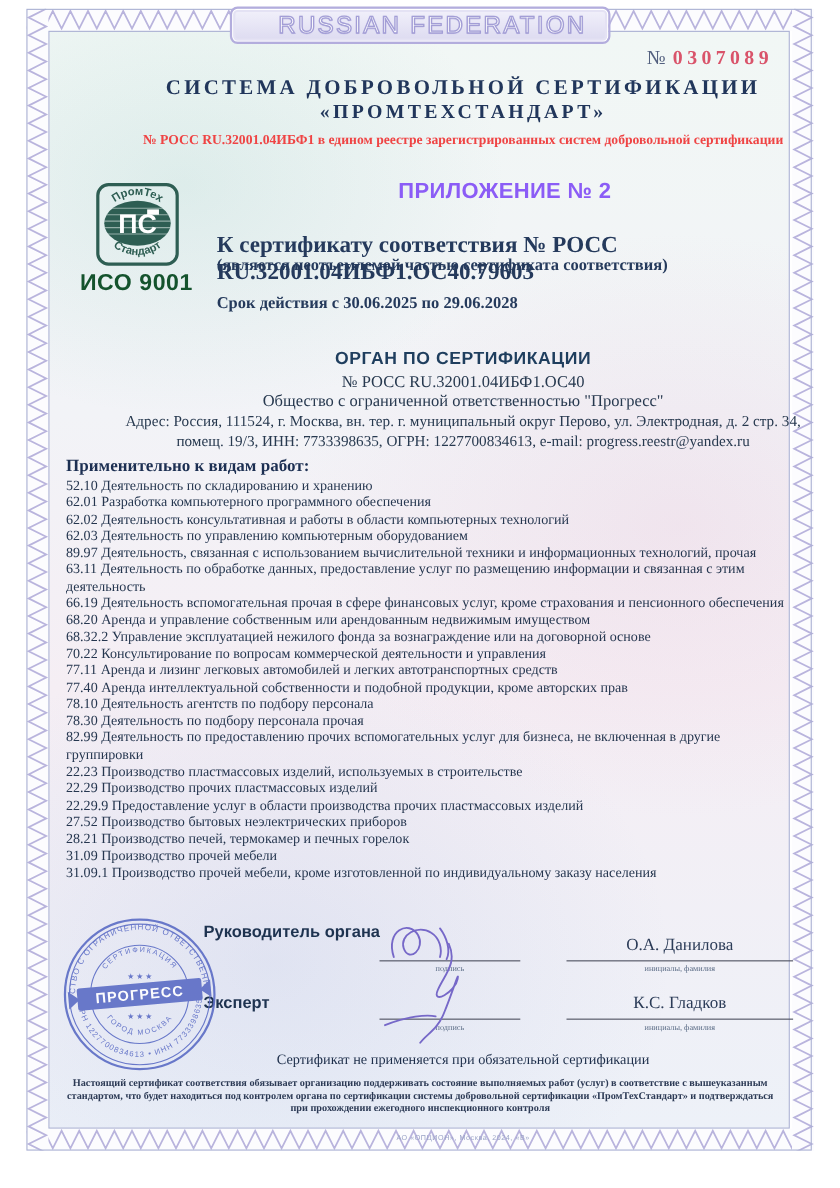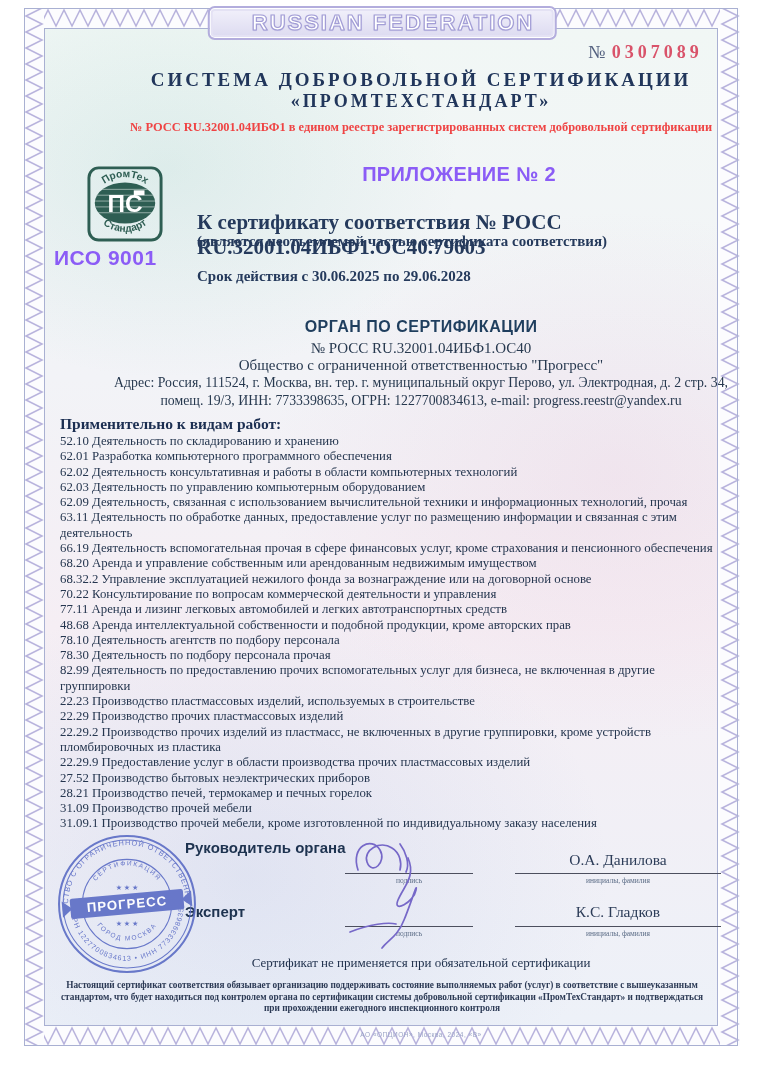--- a/index.html
+++ b/index.html
@@ -14,34 +14,34 @@
     background:
       radial-gradient(420px 300px at 18% 14%, rgba(140,200,190,0.20), transparent 70%),
       radial-gradient(500px 380px at 85% 45%, rgba(225,170,200,0.18), transparent 70%),
       radial-gradient(520px 420px at 30% 85%, rgba(150,170,220,0.18), transparent 70%),
       linear-gradient(180deg,#f1f7f5 0%,#f2f3f7 35%,#f5eef4 60%,#edf1f8 100%);}
   
   .banner{position:absolute;left:50%;top:6px;transform:translateX(-50%);
     background:linear-gradient(#f2f1fb,#dcdaf0);border:2px solid #b3addd;border-radius:7px;
     box-shadow:0 0 0 1px #ffffff inset, 0 0 0 3px #e4e2f4 inset;
     padding:2px 20px;z-index:6;}
-  .banner span{font-family:"Liberation Sans",sans-serif;font-weight:bold;font-size:22px;letter-spacing:2px;
+  .banner span{font-family:"Liberation Sans",sans-serif;font-weight:normal;font-size:22px;letter-spacing:2px;
     color:#ffffff;-webkit-text-stroke:1.2px #a39ed6;
     text-shadow:0 0 1px #a39ed6,0 1px 1px #c6c2e6;margin-left:22px;}
   
   .serial{position:absolute;left:588px;top:42px;font-size:18px;letter-spacing:1px;color:#53607f;white-space:nowrap;}
   .serial .num{color:#d9536a;letter-spacing:4px;font-weight:bold;}
   
   .t-center{text-align:center;left:44px;width:754px;}
   .sys-title1{top:69px;font-weight:bold;font-size:19px;letter-spacing:3px;color:#21365b;}
   .sys-title2{top:91px;font-weight:bold;font-size:18px;letter-spacing:3px;color:#21365b;}
   .sys-reg{top:120px;font-weight:bold;font-size:12.4px;color:#ef4444;}
   
-  .iso{left:54px;top:246px;width:140px;font-family:"Liberation Sans",sans-serif;
-       font-weight:bold;font-size:21px;color:#8b5cf6;letter-spacing:0.5px;}
+  .iso{left:54px;top:246px;width:140px;text-align:center;font-family:"Liberation Sans",sans-serif;
+       font-weight:bold;font-size:21px;color:#14532d;letter-spacing:0.5px;}
   
   .annex-title{left:195px;top:163px;width:528px;text-align:center;font-family:"Liberation Sans",sans-serif;
        font-weight:bold;font-size:20px;color:#8b5cf6;letter-spacing:0.3px;}
   .cert-line1{left:197px;top:210px;width:530px;font-weight:bold;font-size:21px;color:#253a5c;}
   .cert-line2{left:197px;top:233px;width:530px;font-weight:bold;font-size:15px;color:#253a5c;}
   .validity{left:197px;top:268px;width:530px;font-weight:bold;font-size:15px;color:#253a5c;}
   
   .organ-title{top:318px;font-family:"Liberation Sans",sans-serif;font-weight:bold;font-size:16px;color:#1f3e5e;letter-spacing:0.5px;}
   .organ-num{top:340px;font-size:15px;color:#27394f;}
   .organ-company{top:357px;font-size:15px;color:#27394f;}
@@ -142,34 +142,33 @@
   <div class="abs t-center organ-company">Общество с ограниченной ответственностью "Прогресс"</div>
   <div class="abs t-center organ-addr1">Адрес: Россия, 111524, г. Москва, вн. тер. г. муниципальный округ Перово, ул. Электродная, д. 2 стр. 34,</div>
   <div class="abs t-center organ-addr2">помещ. 19/3, ИНН: 7733398635, ОГРН: 1227700834613, e-mail: progress.reestr@yandex.ru</div>
 
   <div class="abs works-heading">Применительно к видам работ:</div>
   <div class="abs works-list">
       <div class="work-item">52.10 Деятельность по складированию и хранению</div>
       <div class="work-item">62.01 Разработка компьютерного программного обеспечения</div>
       <div class="work-item">62.02 Деятельность консультативная и работы в области компьютерных технологий</div>
       <div class="work-item">62.03 Деятельность по управлению компьютерным оборудованием</div>
-      <div class="work-item">62.09 Деятельность, связанная с использованием вычислительной техники и информационных технологий, прочая</div>
+      <div class="work-item">89.97 Деятельность, связанная с использованием вычислительной техники и информационных технологий, прочая</div>
       <div class="work-item">63.11 Деятельность по обработке данных, предоставление услуг по размещению информации и связанная с этим деятельность</div>
       <div class="work-item">66.19 Деятельность вспомогательная прочая в сфере финансовых услуг, кроме страхования и пенсионного обеспечения</div>
       <div class="work-item">68.20 Аренда и управление собственным или арендованным недвижимым имуществом</div>
       <div class="work-item">68.32.2 Управление эксплуатацией нежилого фонда за вознаграждение или на договорной основе</div>
       <div class="work-item">70.22 Консультирование по вопросам коммерческой деятельности и управления</div>
       <div class="work-item">77.11 Аренда и лизинг легковых автомобилей и легких автотранспортных средств</div>
-      <div class="work-item">48.68 Аренда интеллектуальной собственности и подобной продукции, кроме авторских прав</div>
+      <div class="work-item">77.40 Аренда интеллектуальной собственности и подобной продукции, кроме авторских прав</div>
       <div class="work-item">78.10 Деятельность агентств по подбору персонала</div>
       <div class="work-item">78.30 Деятельность по подбору персонала прочая</div>
       <div class="work-item">82.99 Деятельность по предоставлению прочих вспомогательных услуг для бизнеса, не включенная в другие группировки</div>
       <div class="work-item">22.23 Производство пластмассовых изделий, используемых в строительстве</div>
       <div class="work-item">22.29 Производство прочих пластмассовых изделий</div>
-      <div class="work-item">22.29.2 Производство прочих изделий из пластмасс, не включенных в другие группировки, кроме устройств пломбировочных из пластика</div>
       <div class="work-item">22.29.9 Предоставление услуг в области производства прочих пластмассовых изделий</div>
       <div class="work-item">27.52 Производство бытовых неэлектрических приборов</div>
       <div class="work-item">28.21 Производство печей, термокамер и печных горелок</div>
       <div class="work-item">31.09 Производство прочей мебели</div>
       <div class="work-item">31.09.1 Производство прочей мебели, кроме изготовленной по индивидуальному заказу населения</div>
     </div>
 
   <div class="role" style="top:839px;">Руководитель органа</div>
   <div class="role" style="top:903px;">Эксперт</div>
 

